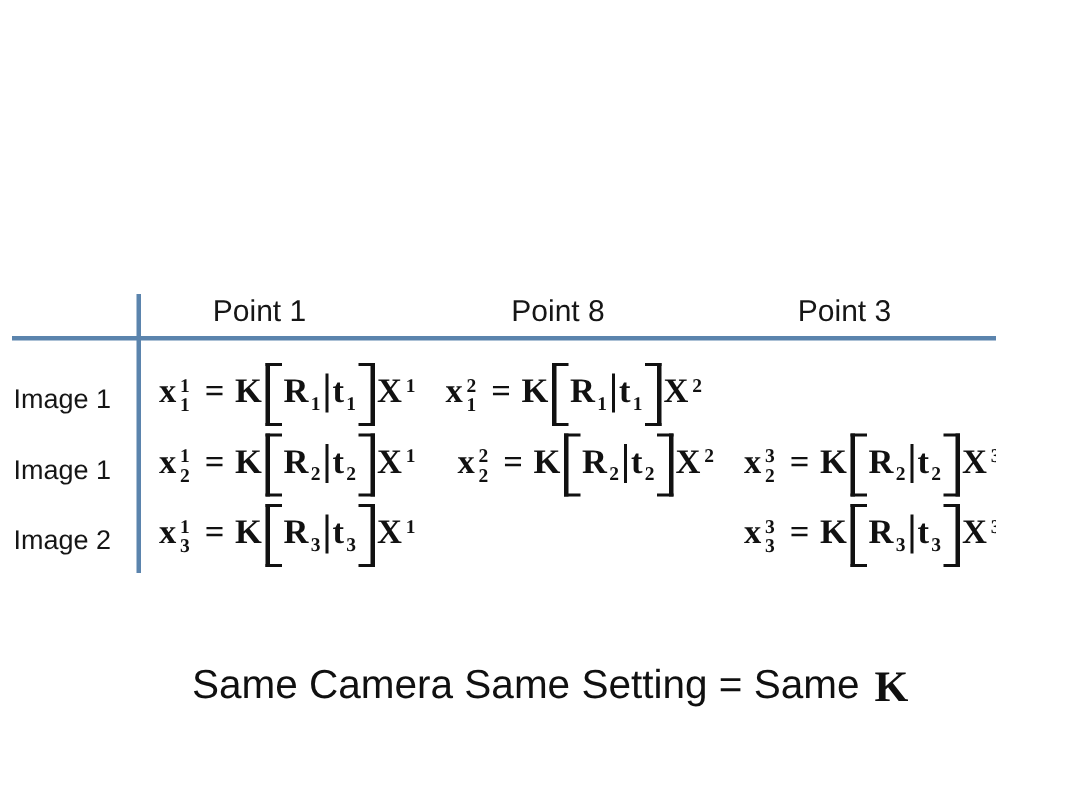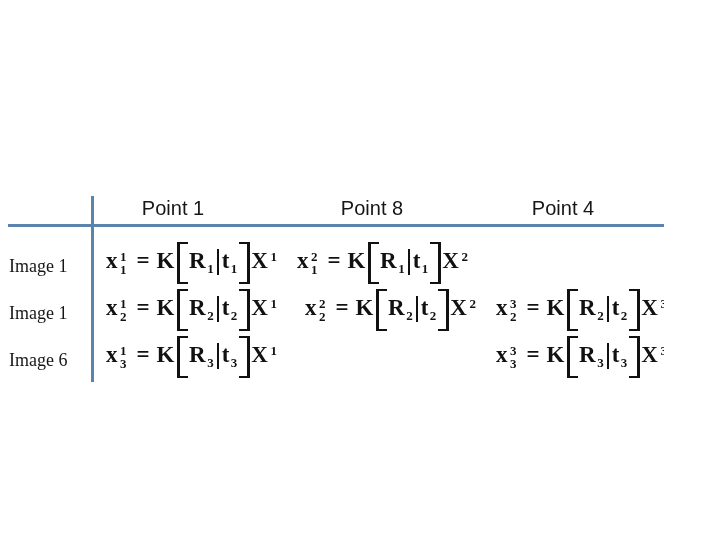--- a/index.html
+++ b/index.html
@@ -10,21 +10,21 @@
   
   .hline{position:absolute;left:8px;top:224px;width:690px;height:3px;background:var(--divider,#5b84ad);}
   .vline{position:absolute;left:91px;top:196px;width:3px;height:186px;background:var(--divider,#5b84ad);}
   
   .col-header{
     position:absolute;top:196px;transform:translateX(-50%);
     font-size:20px;line-height:24px;white-space:nowrap;color:#161616;
   }
   
   .row-label{
-    position:absolute;left:9px;font-size:18px;line-height:22px;white-space:nowrap;color:#161616;font-family:Liberation Serif, serif;
+    position:absolute;left:9px;font-size:18px;line-height:22px;white-space:nowrap;color:#161616;
   }
   
   .cell{
     position:absolute;transform:translateY(-50%);
     font-family:"Liberation Serif",serif;font-weight:bold;font-size:23px;color:#111;
     white-space:nowrap;
   }
   .fv{letter-spacing:0.5px;}
   .feq{margin:0 7px;}
   .fstack{
@@ -45,25 +45,25 @@
 </head>
 <body>
 
 <div class="slide">
 
   <div class="hline"></div>
   <div class="vline"></div>
 
   <div class="col-header" style="left:173px">Point 1</div>
   <div class="col-header" style="left:372px">Point 8</div>
-  <div class="col-header" style="left:563px">Point 4</div>
+  <div class="col-header" style="left:563px">Point 3</div>
 
   <div class="row-label" style="top:255px">Image 1</div>
   <div class="row-label" style="top:302px">Image 1</div>
-  <div class="row-label" style="top:349px">Image 6</div>
+  <div class="row-label" style="top:349px">Image 2</div>
 
   <div class="cell" style="left:106px;top:263px"><span class="fv">x</span><span class="fstack">
         <span class="fs-sup">1</span>
         <span class="fs-sub">1</span>
       </span><span class="feq">=</span><span class="fv">K</span><span class="fbr fbl"></span><span class="fv">R</span><span class="fsb">1</span><span class="fpipe"></span><span class="fv">t</span><span class="fsb">1</span><span class="fbr fbrr"></span><span class="fv">X</span><span class="fsp">1</span></div>
   <div class="cell" style="left:297px;top:263px"><span class="fv">x</span><span class="fstack">
         <span class="fs-sup">2</span>
         <span class="fs-sub">1</span>
       </span><span class="feq">=</span><span class="fv">K</span><span class="fbr fbl"></span><span class="fv">R</span><span class="fsb">1</span><span class="fpipe"></span><span class="fv">t</span><span class="fsb">1</span><span class="fbr fbrr"></span><span class="fv">X</span><span class="fsp">2</span></div>
 
@@ -82,14 +82,17 @@
 
   <div class="cell" style="left:106px;top:357px"><span class="fv">x</span><span class="fstack">
         <span class="fs-sup">1</span>
         <span class="fs-sub">3</span>
       </span><span class="feq">=</span><span class="fv">K</span><span class="fbr fbl"></span><span class="fv">R</span><span class="fsb">3</span><span class="fpipe"></span><span class="fv">t</span><span class="fsb">3</span><span class="fbr fbrr"></span><span class="fv">X</span><span class="fsp">1</span></div>
   <div class="cell" style="left:496px;top:357px"><span class="fv">x</span><span class="fstack">
         <span class="fs-sup">3</span>
         <span class="fs-sub">3</span>
       </span><span class="feq">=</span><span class="fv">K</span><span class="fbr fbl"></span><span class="fv">R</span><span class="fsb">3</span><span class="fpipe"></span><span class="fv">t</span><span class="fsb">3</span><span class="fbr fbrr"></span><span class="fv">X</span><span class="fsp">3</span></div>
 
+  <div class="caption">
+    <span>Same Camera Same Setting = Same</span><span class="kmath">K</span>
+  </div>
 
 </div>
 
 </body></html>

